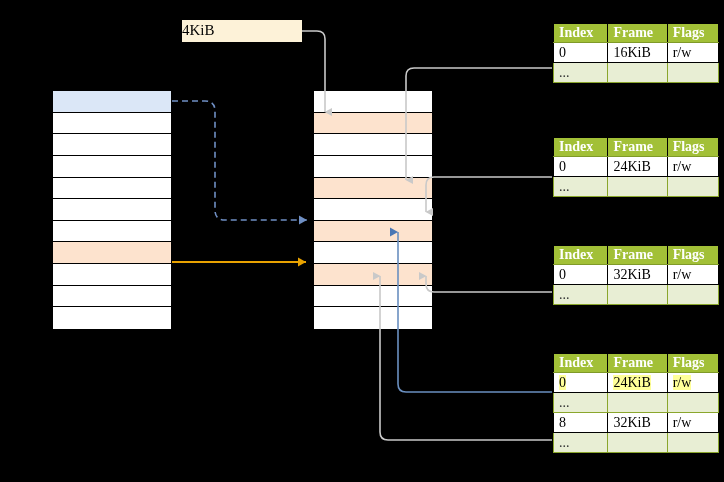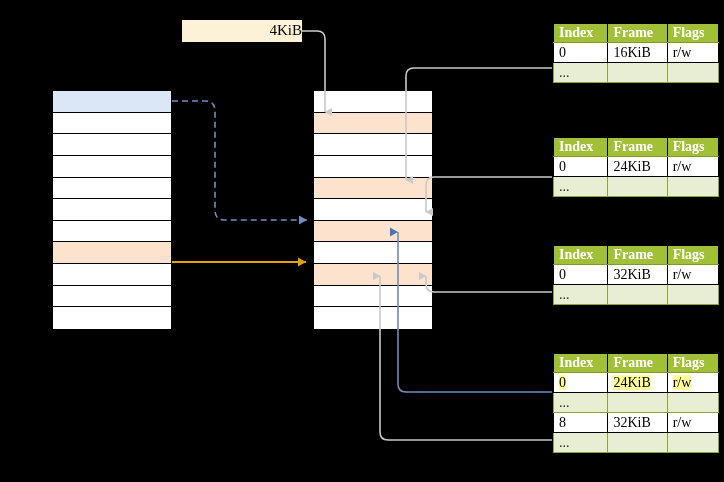--- a/index.html
+++ b/index.html
@@ -26,21 +26,21 @@
              color:#000;background:#fff;white-space:nowrap;height:20px;
              box-sizing:border-box;}
   .ptable tr.ell td{background:#e8eed4;border-color:#8aa62c;color:#333;}
   .ptable td.hl > span{background:#ffff99;}
   .ptable th.c0,.ptable td.c0{width:54px;}
   .ptable th.c1,.ptable td.c1{width:58px;}
   .ptable th.c2,.ptable td.c2{width:50px;margin-left:21px;}
 
   
   .chip{position:absolute;background:#fdf2d8;color:#000;font-size:15px;
-        text-align:right;line-height:21px;box-sizing:border-box;}
+        text-align:left;line-height:21px;box-sizing:border-box;}
 
   svg.wires{position:absolute;left:0;top:0;width:724px;height:482px;
             pointer-events:none;}
 </style>
 </head>
 <body>
 
 <div id="stage">
 
   <div class="chip" id="chip" style="left:182px;top:20px;width:120px;height:22px;">4KiB</div>

